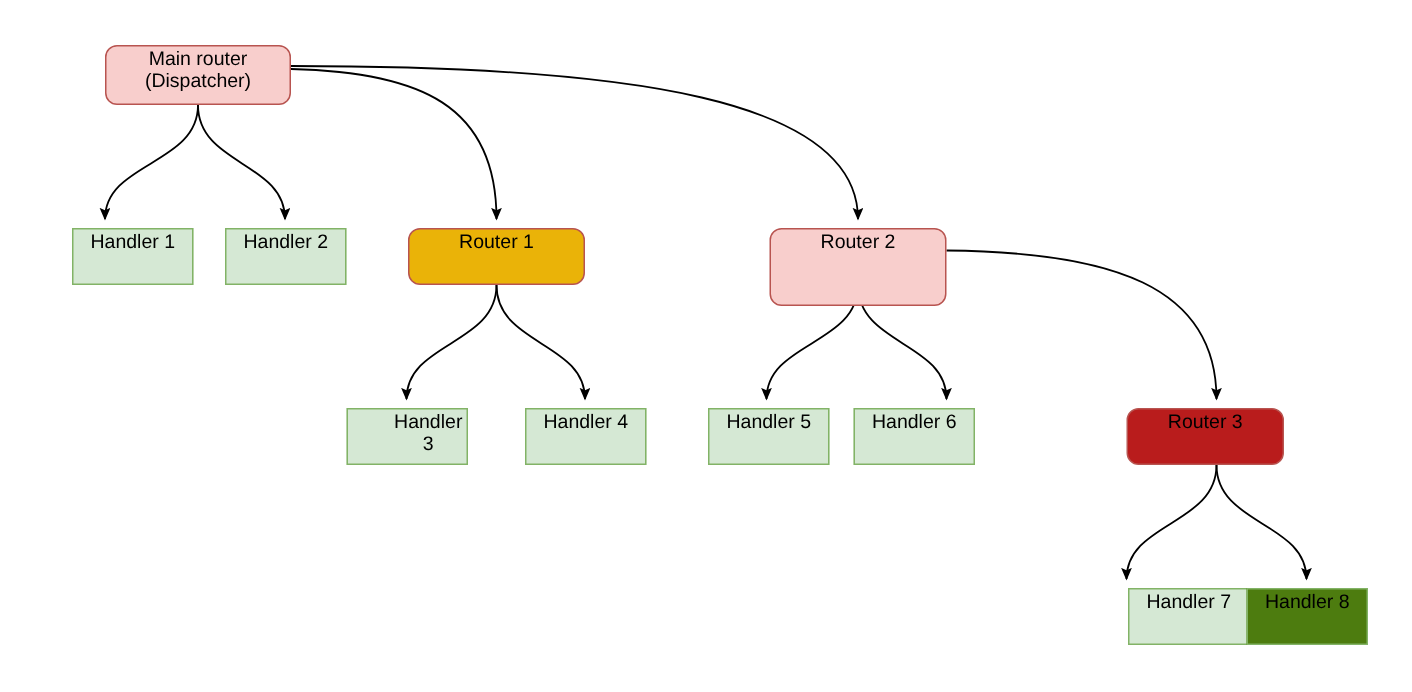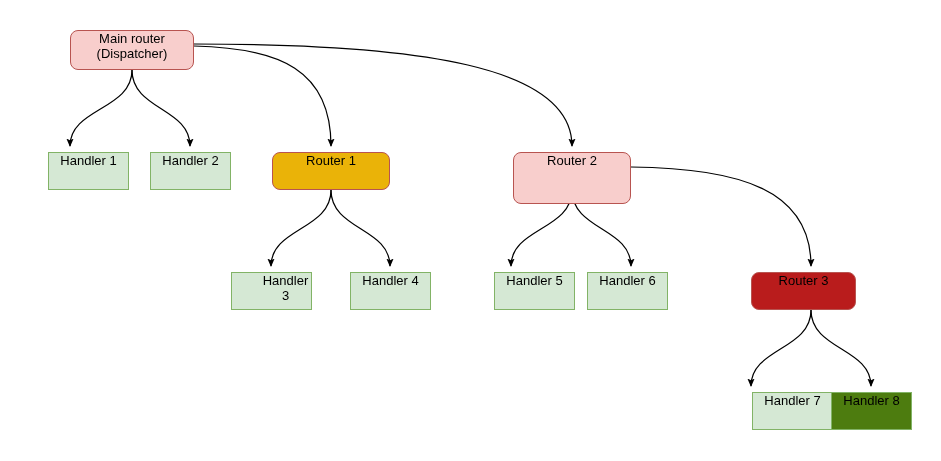--- a/index.html
+++ b/index.html
@@ -78,19 +78,19 @@
   </svg>
   <div id="nodes-group">
       <div class="node node-router" style="left: 70px; top: 30px; width: 124px; height: 40px; background: rgb(248, 206, 204); border-color: rgb(184, 84, 80);"><span class="node-label">Main router
 (Dispatcher)</span></div>
       <div class="node node-handler" style="left: 48px; top: 152px; width: 81px; height: 38px; background: rgb(213, 232, 212); border-color: rgb(130, 179, 102);"><span class="node-label">Handler 1</span></div>
       <div class="node node-handler" style="left: 150px; top: 152px; width: 81px; height: 38px; background: rgb(213, 232, 212); border-color: rgb(130, 179, 102);"><span class="node-label">Handler 2</span></div>
       <div class="node node-router" style="left: 272px; top: 152px; width: 118px; height: 38px; background: #eab308; border-color: rgb(184, 84, 80);"><span class="node-label">Router 1</span></div>
       <div class="node node-router" style="left: 513px; top: 152px; width: 118px; height: 52px; background: rgb(248, 206, 204); border-color: rgb(184, 84, 80);"><span class="node-label">Router 2</span></div>
       <div class="node node-handler" style="left: 231px; top: 272px; width: 81px; height: 38px; background: rgb(213, 232, 212); border-color: rgb(130, 179, 102); padding-left: 28px;"><span class="node-label">Handler 3</span></div>
       <div class="node node-handler" style="left: 350px; top: 272px; width: 81px; height: 38px; background: rgb(213, 232, 212); border-color: rgb(130, 179, 102);"><span class="node-label">Handler 4</span></div>
-      <div class="node node-handler" style="left: 494px; top: 272px; width: 81px; height: 38px; background: rgb(213, 232, 212); border-color: rgb(130, 179, 102);"><span class="node-label">Handler 5</span></div>
-      <div class="node node-handler" style="left: 587px; top: 272px; width: 81px; height: 38px; background: rgb(213, 232, 212); border-color: rgb(130, 179, 102);"><span class="node-label">Handler 6</span></div>
+      <div class="node node-handler" style="left: 472px; top: 272px; width: 81px; height: 38px; background: rgb(213, 232, 212); border-color: rgb(130, 179, 102);"><span class="node-label">Handler 5</span></div>
+      <div class="node node-handler" style="left: 569px; top: 272px; width: 81px; height: 38px; background: rgb(213, 232, 212); border-color: rgb(130, 179, 102);"><span class="node-label">Handler 6</span></div>
       <div class="node node-router" style="left: 751px; top: 272px; width: 105px; height: 38px; background: #b91c1c; border-color: rgb(184, 84, 80);"><span class="node-label">Router 3</span></div>
       <div class="node node-handler" style="left: 752px; top: 392px; width: 81px; height: 38px; background: rgb(213, 232, 212); border-color: rgb(130, 179, 102);"><span class="node-label">Handler 7</span></div>
       <div class="node node-handler" style="left: 831px; top: 392px; width: 81px; height: 38px; background: #4d7c0f; border-color: rgb(130, 179, 102);"><span class="node-label">Handler 8</span></div>
     </div>
 </div>
 
 </body></html>

